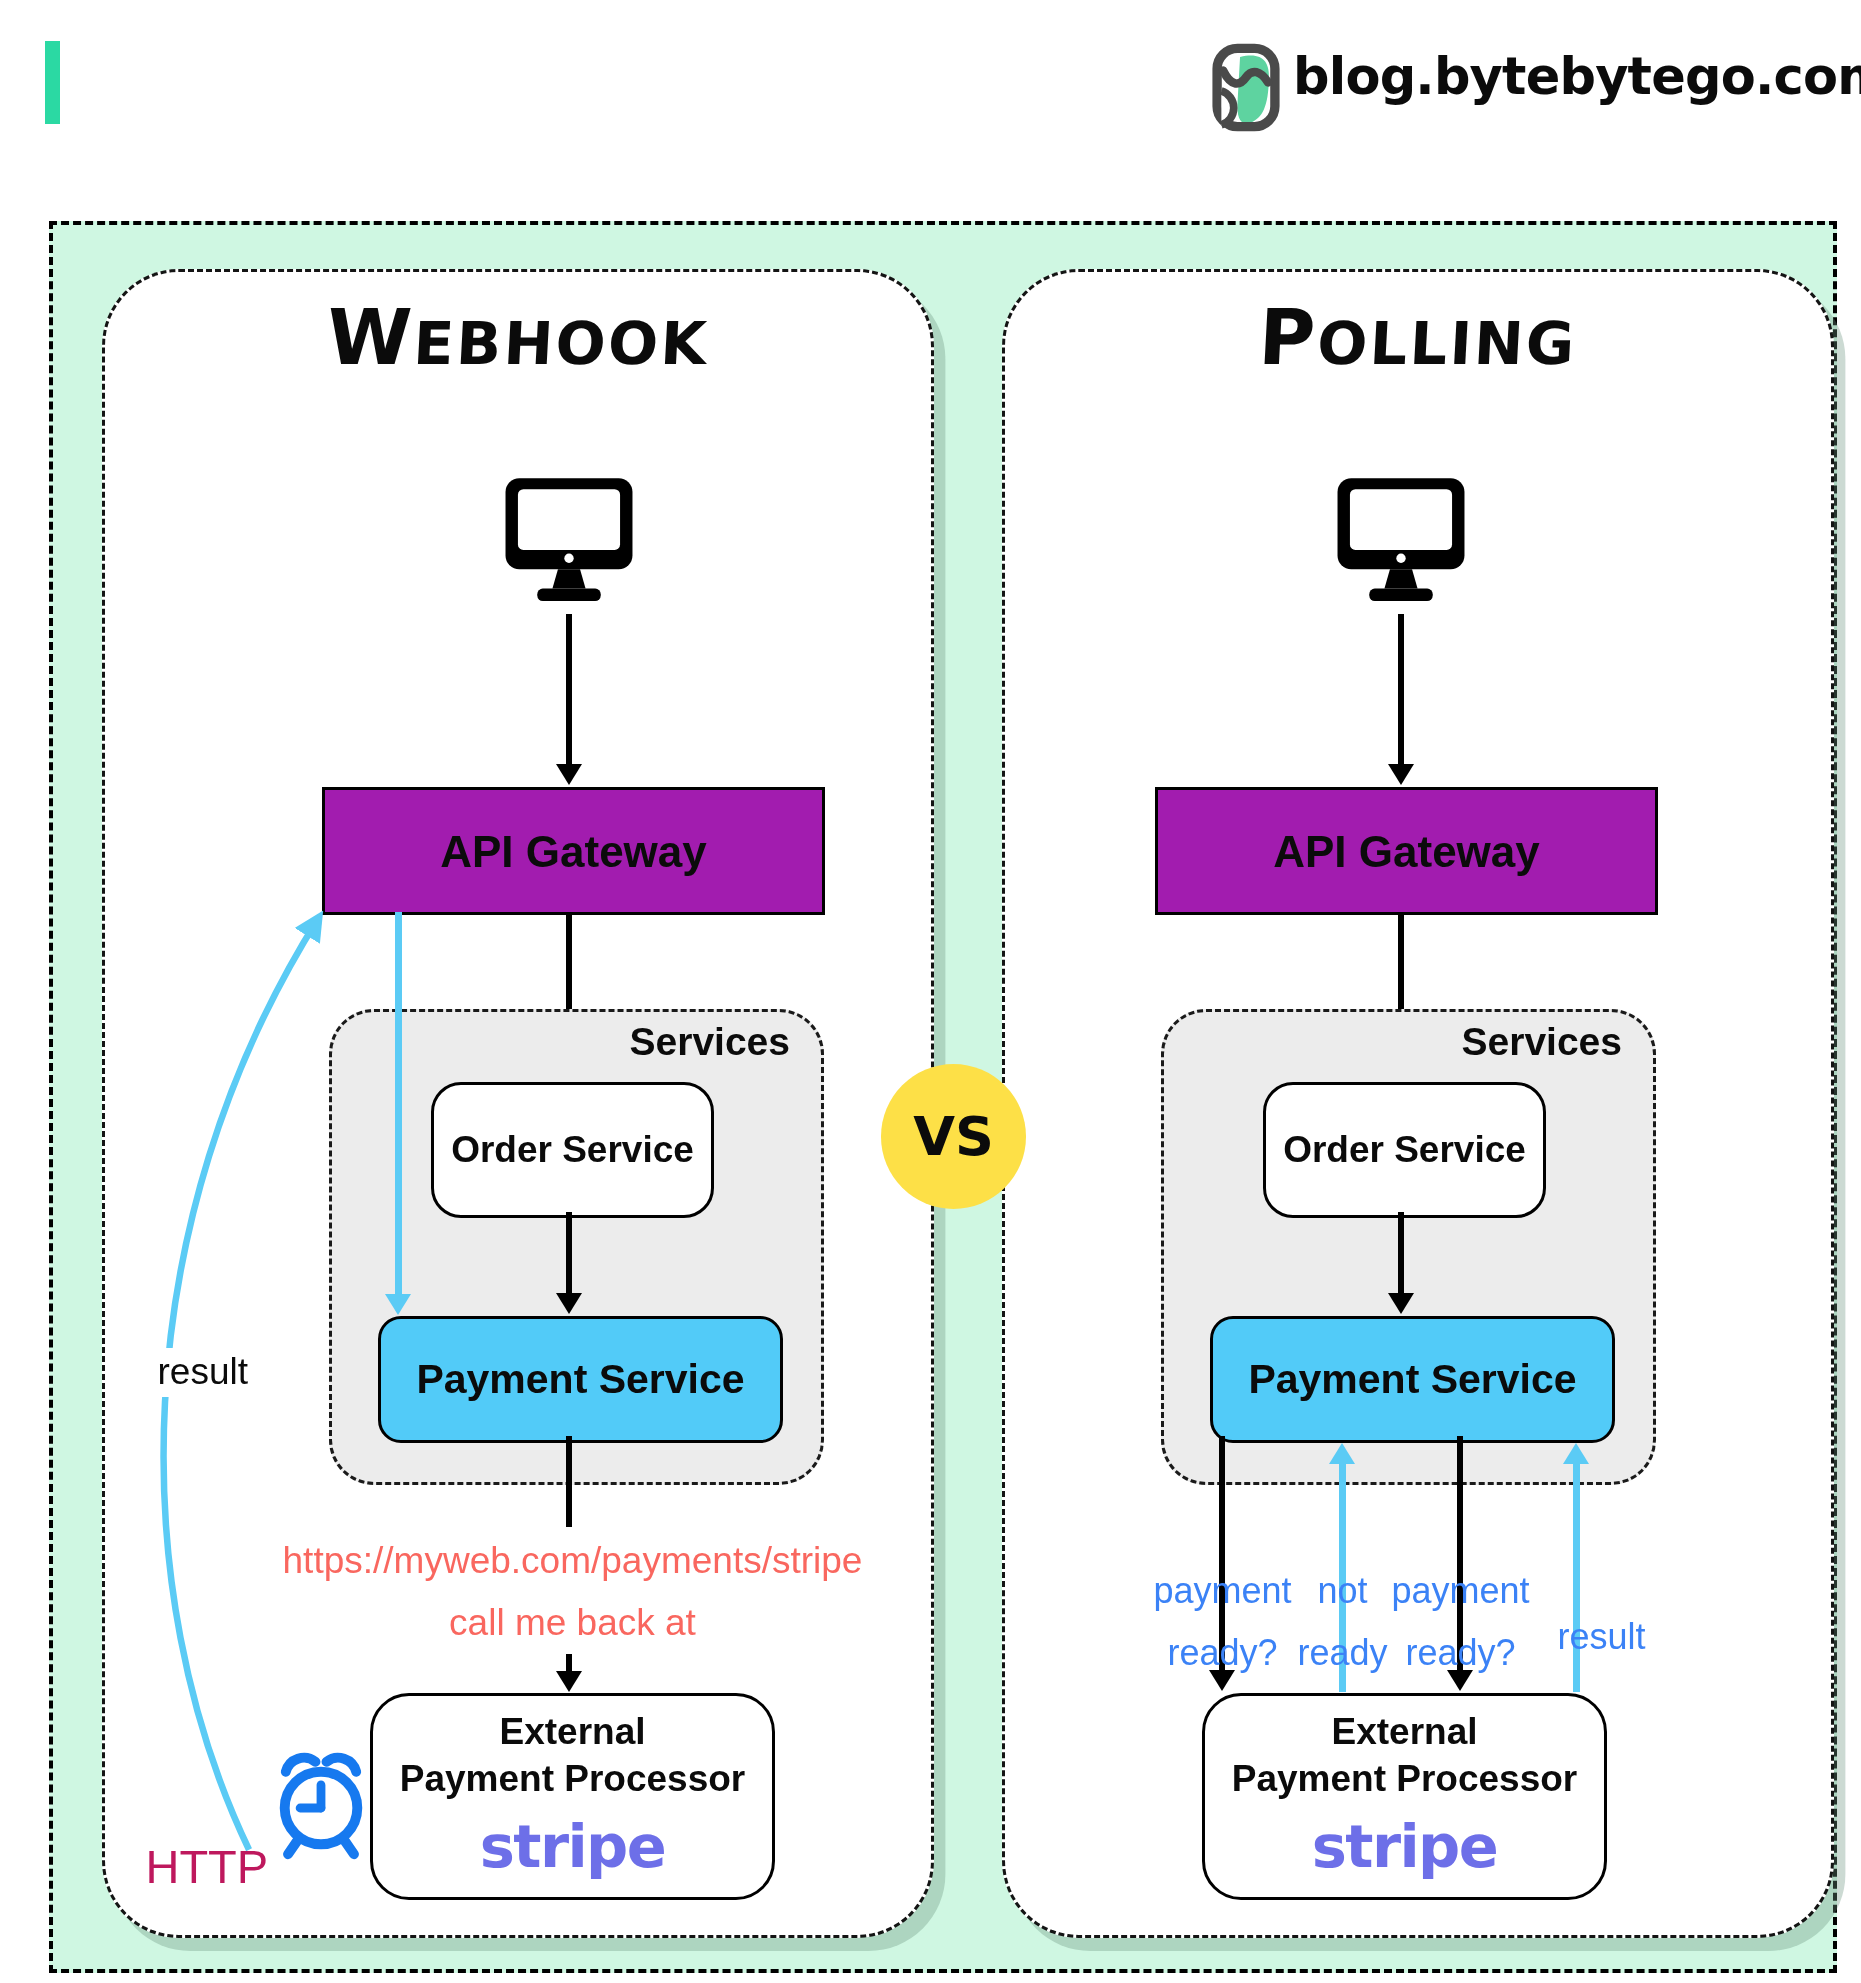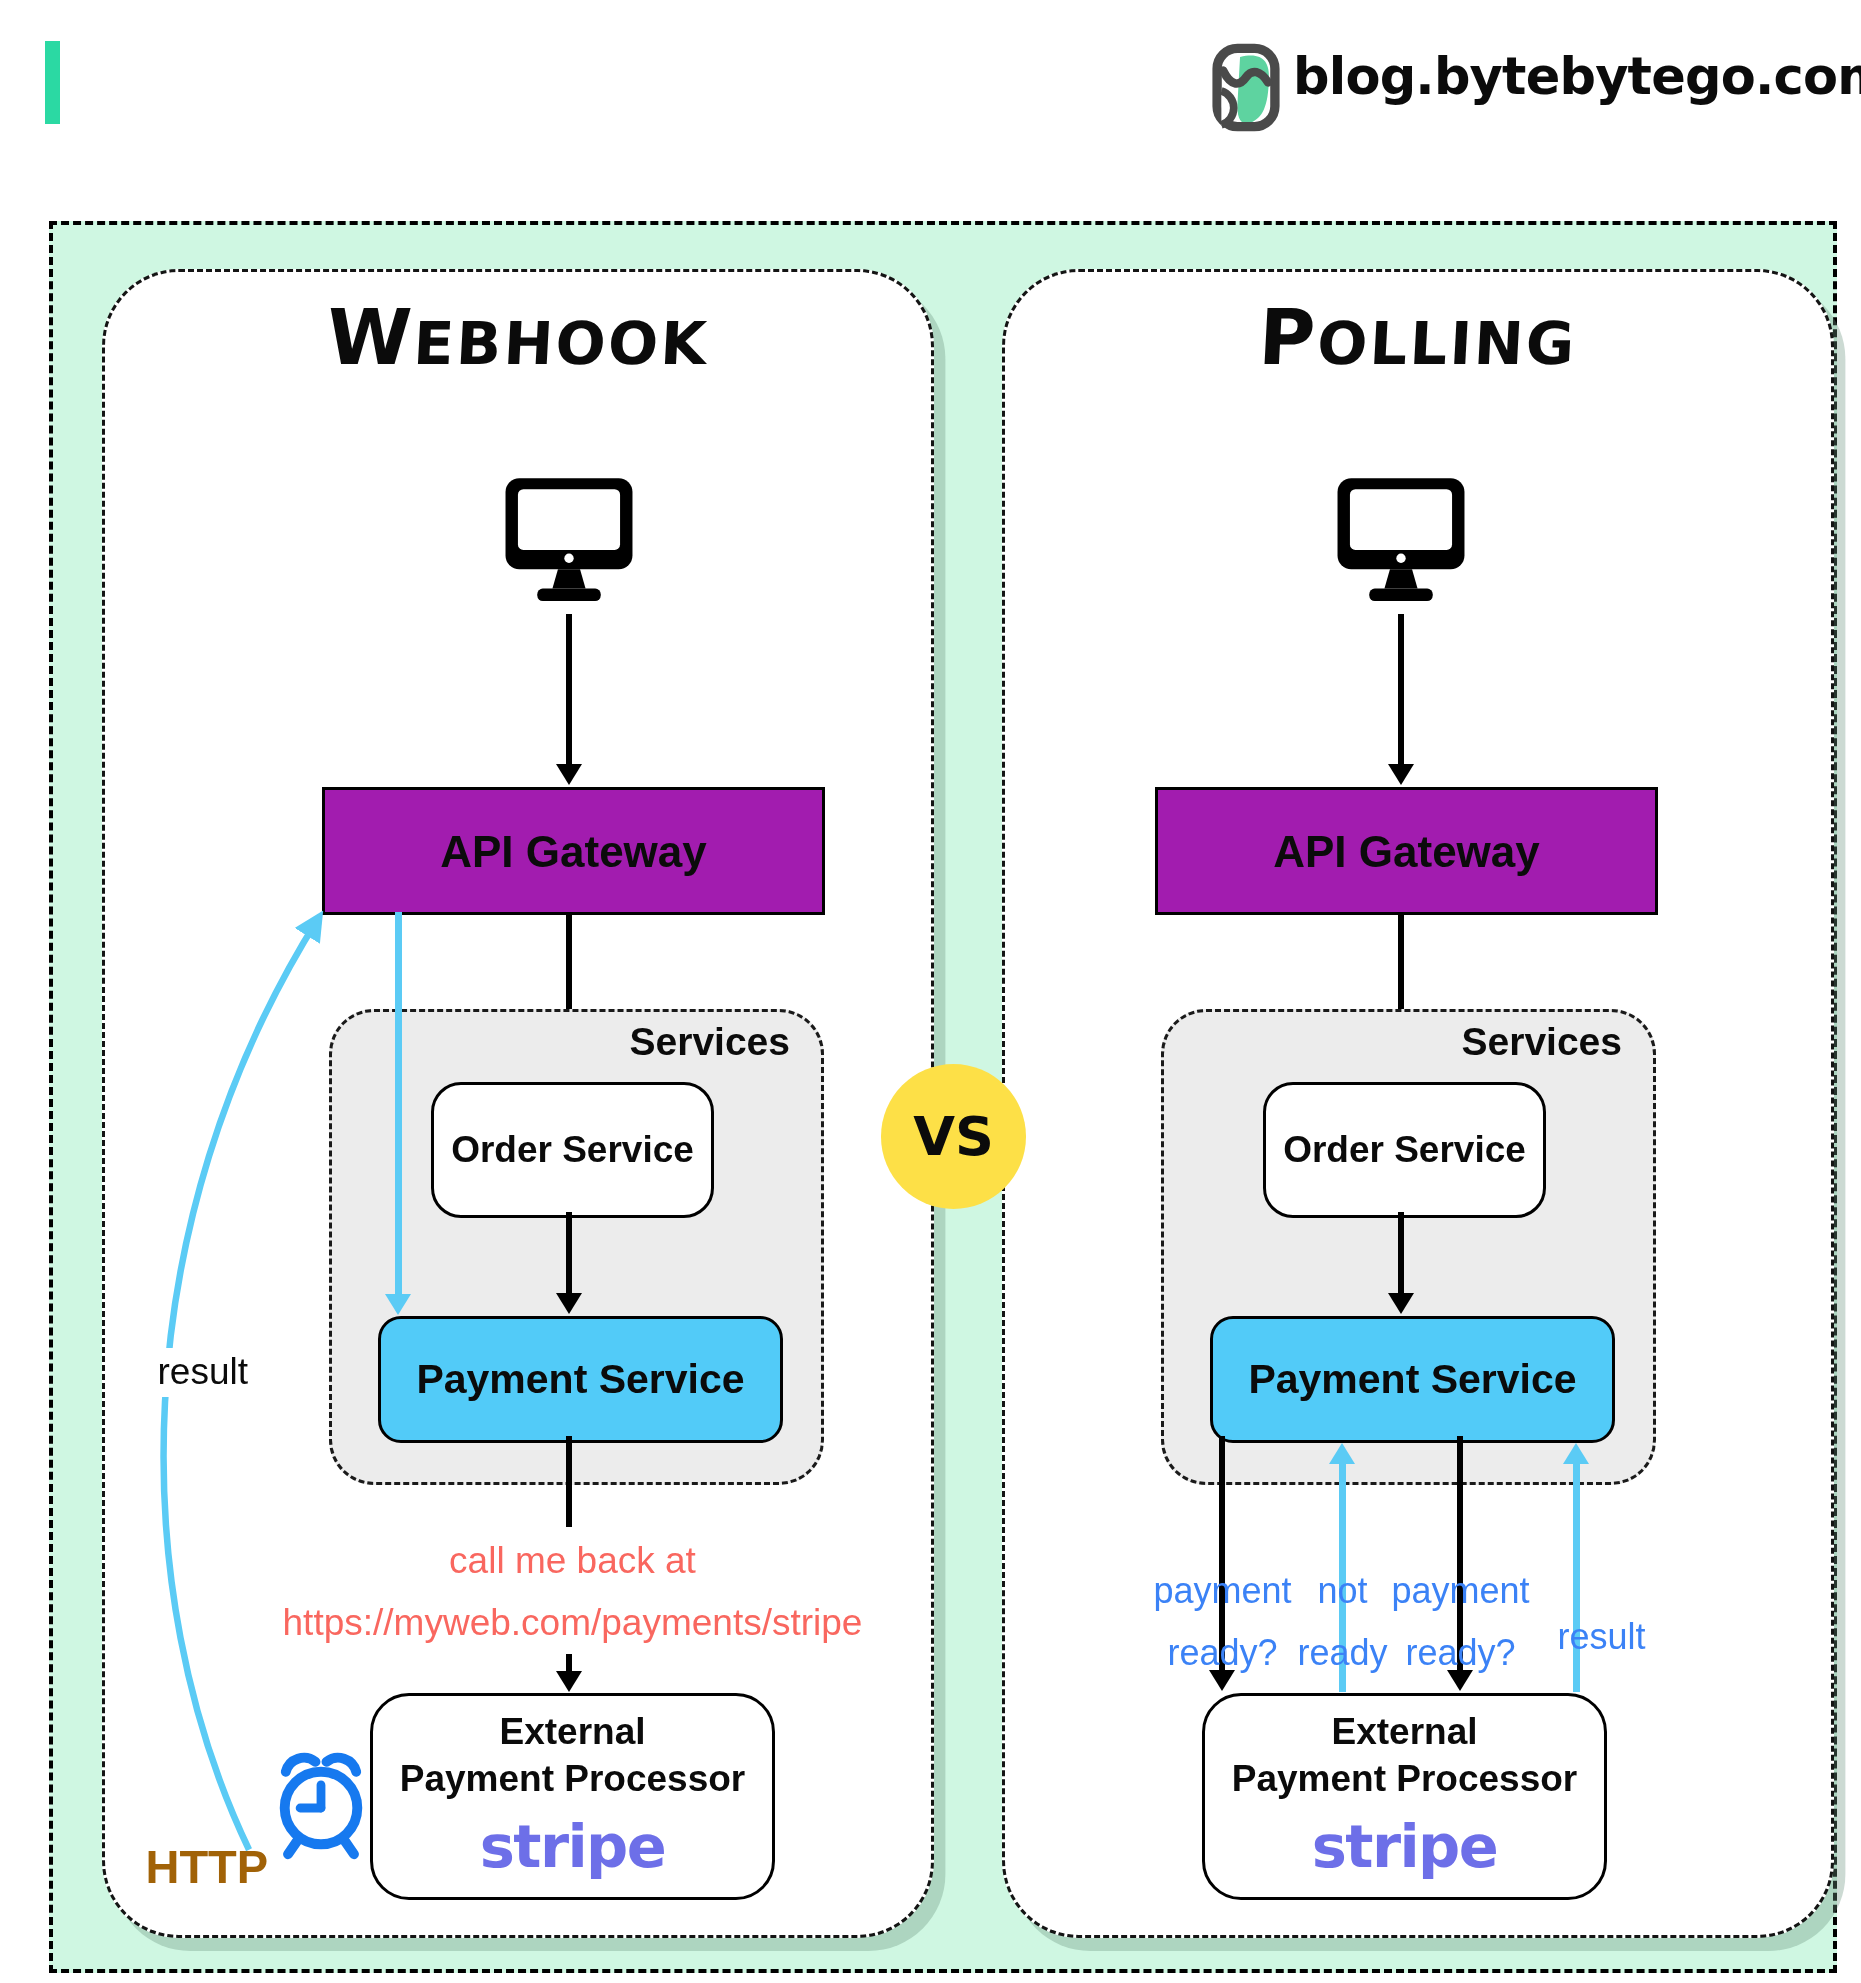--- a/index.html
+++ b/index.html
@@ -51,21 +51,21 @@
     top:-19.5px;width:0;height:0;border:13px solid transparent;border-top:none;
     border-bottom:21px solid var(--c);}
 
   
   .callback{position:absolute;left:85px;top:1258px;width:765px;text-align:center;
             color:#F9675F;font-size:37px;line-height:62px;}
   .flow-label{position:absolute;text-align:center;font-size:36px;line-height:62px;color:#3b82f6;}
   .result-left{position:absolute;left:16.3px;top:1076px;width:163px;text-align:center;
                font-size:37px;background:#fff;padding:3.3px 0;}
   .http-label{position:absolute;left:16.3px;top:1567px;width:171px;text-align:center;
-              font-size:47px;font-weight:700;color:#a16207;}
+              font-size:47px;font-weight:400;color:#be185d;}
 
   
   .vs{position:absolute;left:881px;top:1064px;width:145px;height:145px;border-radius:50%;
       background:#fde047;display:flex;align-items:center;justify-content:center;
       font-family:"DejaVu Sans", sans-serif;font-size:54px;font-weight:700;z-index:5;}
 
   .icon-slot{position:absolute;}
   svg{display:block;}
 </style>
 </head>
@@ -120,22 +120,22 @@
 
     <div class="varrow blue arrow-down" style="left:290px;top:640px;height:383px;"></div>
 
     <div class="node payment" style="left:265px;top:1044px;width:399px;height:121px;">
       <span>Payment Service</span>
     </div>
 
     <div class="varrow" style="left:461px;top:1164px;height:91px;"></div>
 
     <div class="callback">
+      <div>https://myweb.com/payments/stripe</div>
       <div>call me back at</div>
-      <div>https://myweb.com/payments/stripe</div>
     </div>
 
     <div class="varrow arrow-down" style="left:461px;top:1382px;height:18px;"></div>
 
     <div class="node external" style="left:265px;top:1421px;width:399px;height:201px;">
       <div>External</div>
       <div>Payment Processor</div>
       <div class="stripe-word">stripe</div>
     </div>
 

